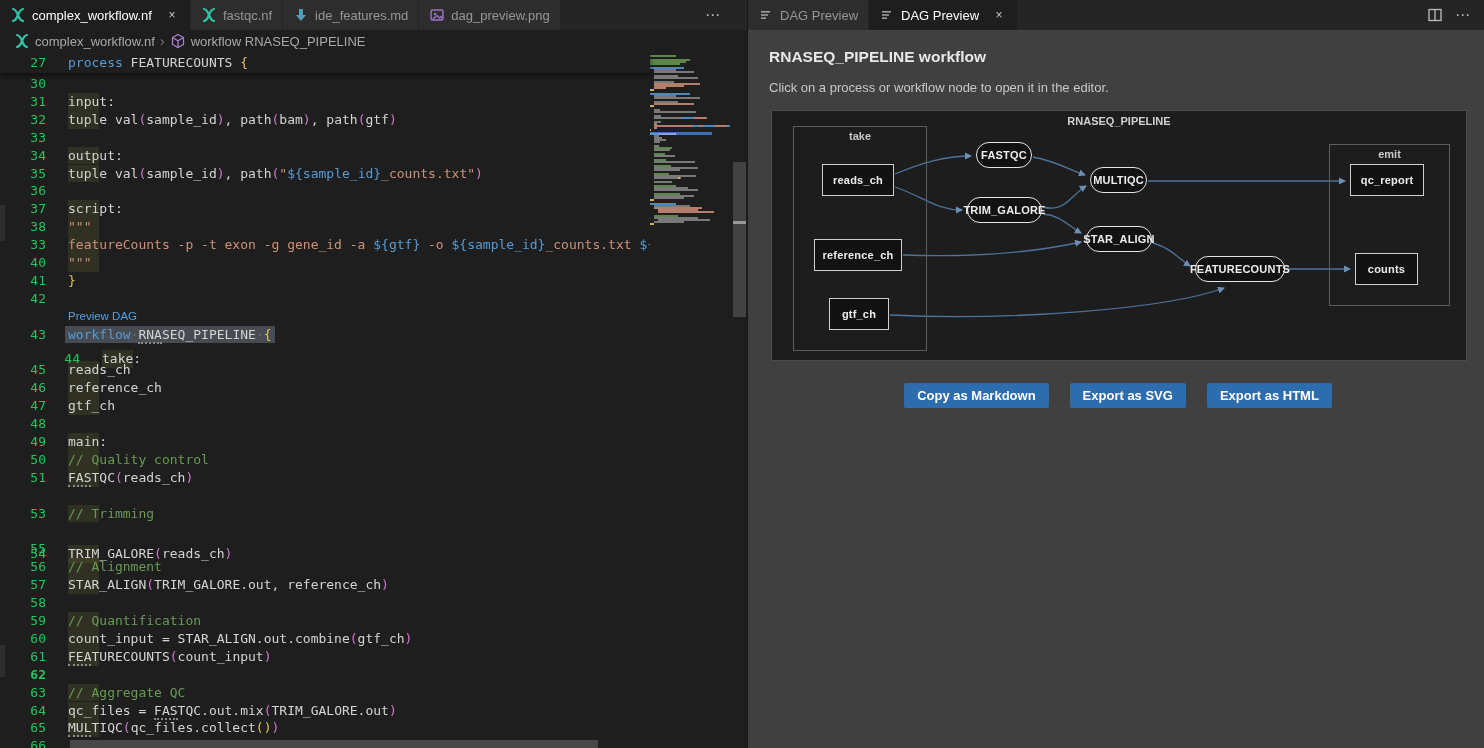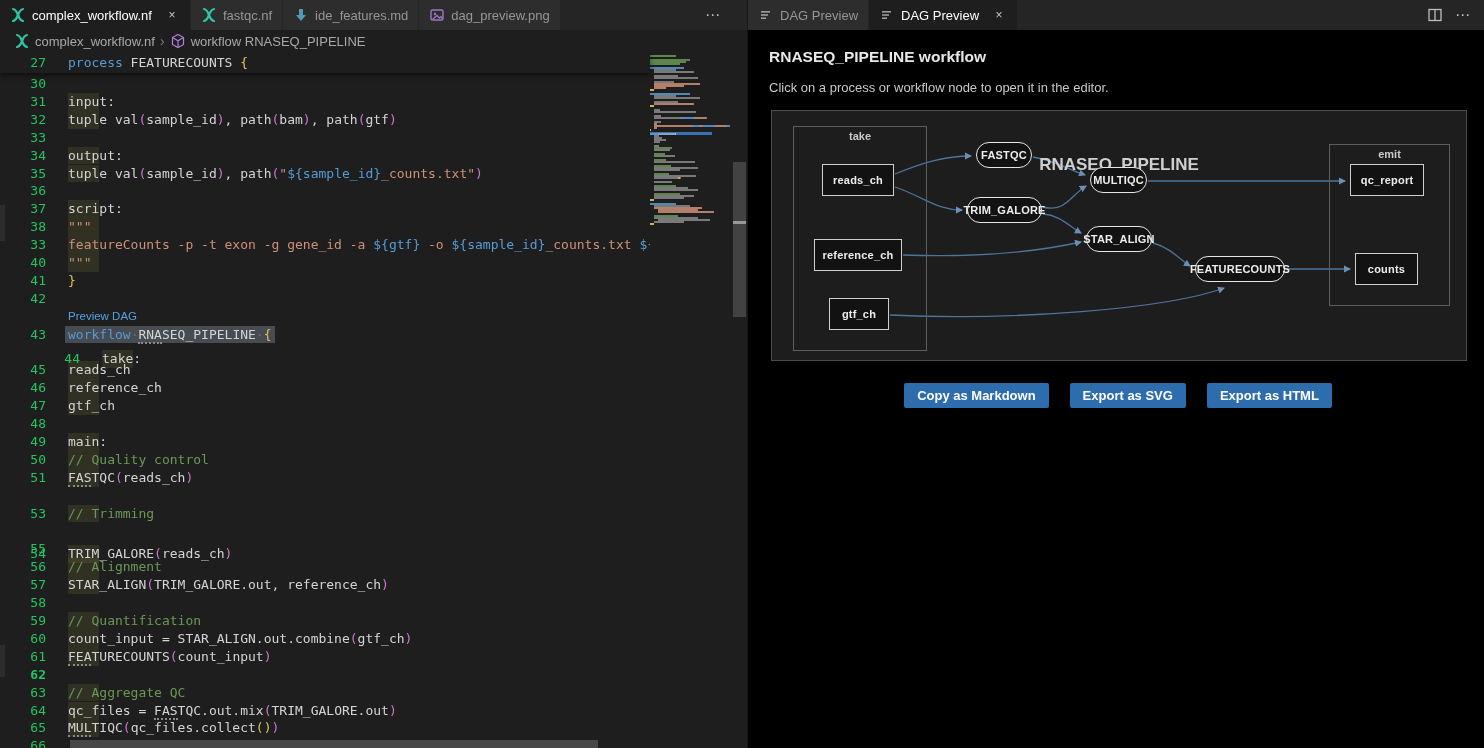--- a/index.html
+++ b/index.html
@@ -39,32 +39,32 @@
   #minimap{position:absolute;left:650px;top:0;width:82px;height:696px;}
   .mrow{position:absolute;height:1.5px;}
   #vscroll{position:absolute;left:732px;top:0;width:15px;height:696px;}
   #vthumb{position:absolute;left:1px;width:13px;background:rgba(121,121,121,0.4);}
   #vcursor{position:absolute;left:1px;width:13px;height:3px;background:rgba(200,200,200,0.65);}
   #hscroll{position:absolute;left:0;bottom:0;height:8px;width:650px;}
   #hthumb{position:absolute;top:0;height:8px;background:rgba(121,121,121,0.45);}
   .edgemark{position:absolute;left:0;width:5px;background:#2d2d2d;}
   
   #rightgroup{position:absolute;left:747px;top:0;width:737px;height:748px;background:#1e1e1e;border-left:1px solid #171717;}
-  #panel-content{position:absolute;left:0;top:30px;right:0;bottom:0;background:#000000;}
+  #panel-content{position:absolute;left:0;top:30px;right:0;bottom:0;background:#404040;}
   #panel-title{margin:18px 0 0 21px;font-size:15.5px;font-weight:bold;color:#e8e8e8;}
   #panel-sub{margin:14px 0 0 21px;font-size:13px;color:#c8c8c8;}
   #dag{position:absolute;left:23px;top:80px;width:694px;height:249px;border:1px solid #4b4b4b;background:#1d1d1d;}
   #dag svg{position:absolute;inset:0;}
   .dagnode{position:absolute;display:flex;align-items:center;justify-content:center;background:#121212;
       color:#ececec;font-size:11px;font-weight:600;letter-spacing:.2px;cursor:pointer;z-index:3;}
   .dag-rect{border:1.5px solid #cfcfcf;}
   .dag-proc{border:1.5px solid #e6e6e6;border-radius:14px;}
   .cluster{position:absolute;border:1px solid #5d5d5d;z-index:1;}
   .cluster .clabel{position:absolute;top:3px;left:0;right:0;text-align:center;font-size:11px;font-weight:bold;color:#c9c9c9;}
-  #dag-outer-label{position:absolute;top:4px;left:0;right:0;text-align:center;font-size:17px;font-weight:bold;color:#d0d0d0;z-index:1;margin-top:40px;}
+  #dag-outer-label{position:absolute;top:4px;left:0;right:0;text-align:center;font-size:11px;font-weight:bold;color:#d0d0d0;z-index:1;}
   #dag-buttons{position:absolute;left:23px;top:353px;width:694px;display:flex;justify-content:center;gap:21px;}
   .btn{background:#2e6dad;color:#ffffff;border:none;border-radius:2px;font-size:13px;font-weight:600;
       padding:5px 13px;font-family:"Liberation Sans",sans-serif;cursor:pointer;}
 </style>
 </head>
 <body>
 
 <div class="tabbar" style="left:0;width:747px;" id="left-tabbar">
     <div class="tab active">
       <span class="tab-icon"><svg viewBox="0 0 16 16" width="16" height="16">

